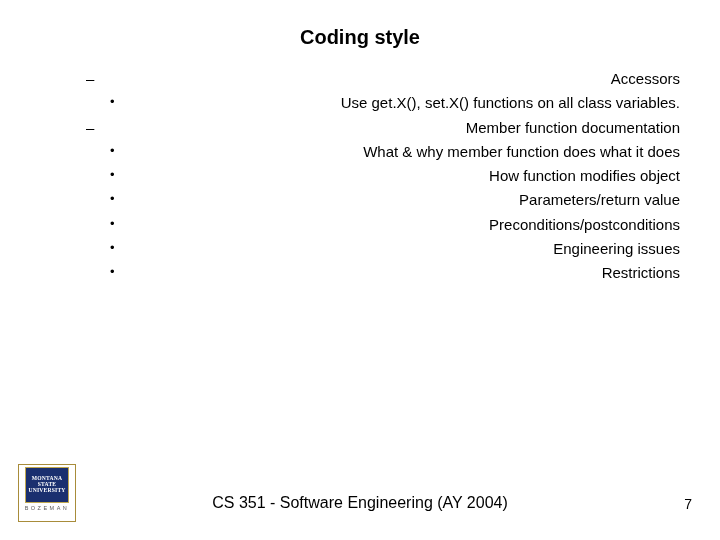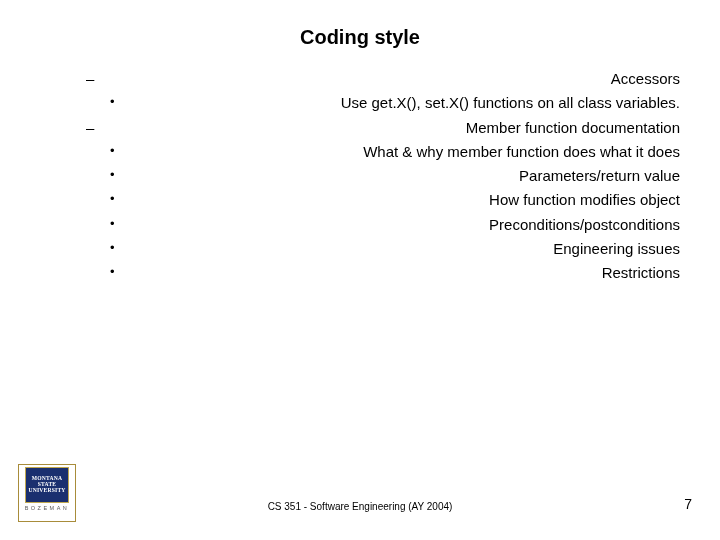--- a/index.html
+++ b/index.html
@@ -93,21 +93,21 @@
     color: #5a5a5a;
     margin-top: 2px;
     font-family: Arial, sans-serif;
   }
   .footer-text {
     position: absolute;
     left: 0;
     right: 0;
     bottom: 10px;
     text-align: center;
-    font-size: 10px;
+    font-size: 16px;
     color: #000;
     font-family: Arial, sans-serif;
   }
   .page-num {
     position: absolute;
     right: 28px;
     bottom: 10px;
     font-size: 14px;
     color: #000;
     font-family: Arial, sans-serif;
@@ -116,22 +116,22 @@
 </head>
 <body>
 
 <h1 class="title">Coding style</h1>
 
 <div class="content">
   <div class="dash-item">Accessors</div>
   <div class="dot-item">Use get.X(), set.X() functions on all class variables.</div>
   <div class="dash-item">Member function documentation</div>
   <div class="dot-item">What &amp; why member function does what it does</div>
+  <div class="dot-item">How function modifies object</div>
   <div class="dot-item">Parameters/return value</div>
-  <div class="dot-item">How function modifies object</div>
   <div class="dot-item">Preconditions/postconditions</div>
   <div class="dot-item">Engineering issues</div>
   <div class="dot-item">Restrictions</div>
 </div>
 
 <div class="footer">
   <div class="logo">
     <div class="logo-crest">
       <div>
         <span>MONTANA</span><br>

